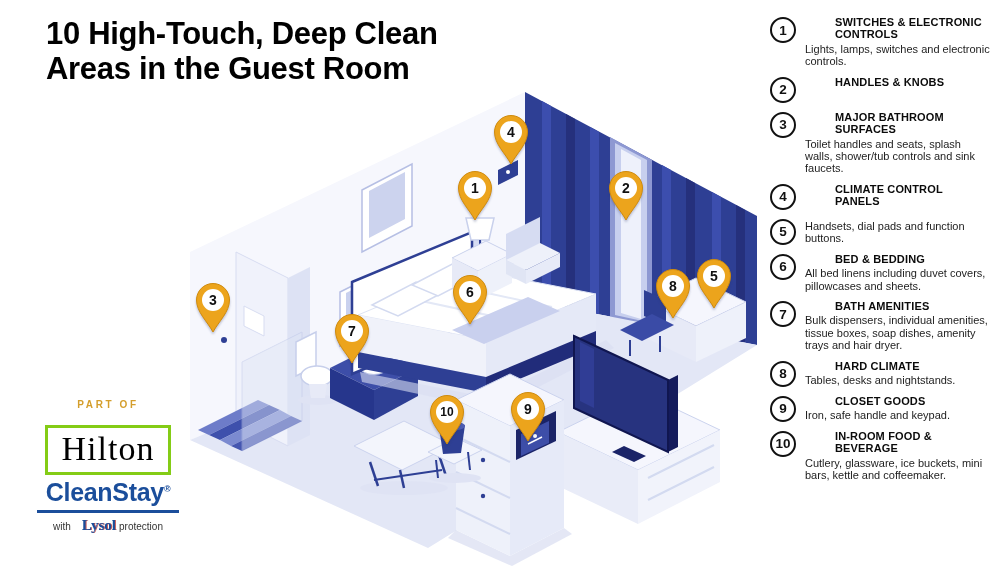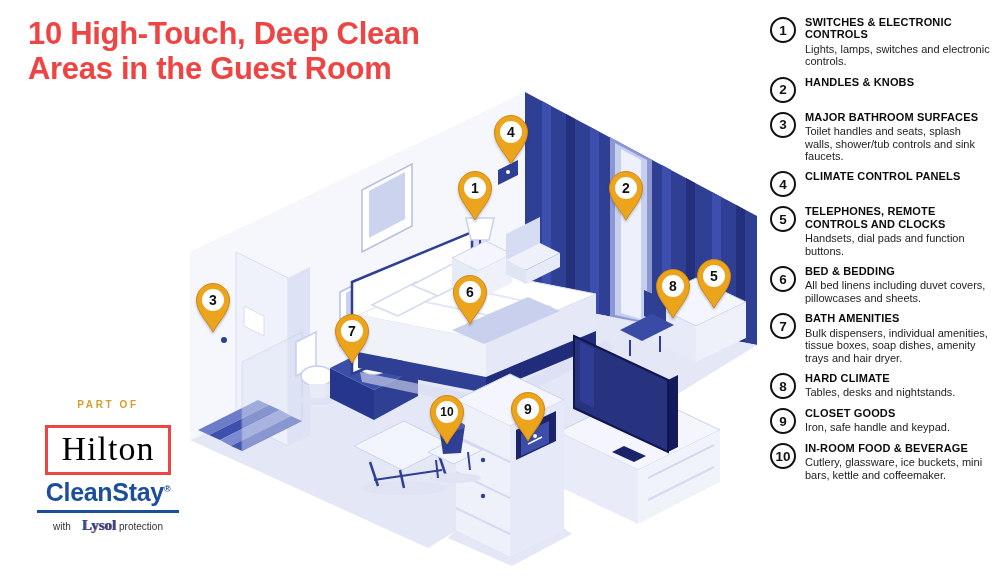--- a/index.html
+++ b/index.html
@@ -1,33 +1,33 @@
 <!DOCTYPE html>
 <html><head>
 <meta charset="utf-8">
 <style>
   html,body{margin:0;padding:0;background:#ffffff;}
   .canvas{position:relative;width:1000px;height:576px;background:#ffffff;overflow:hidden;
           font-family:"Liberation Sans",sans-serif;}
   .room{position:absolute;left:0;top:0;}
   .pin-layer{position:absolute;left:0;top:0;width:1000px;height:576px;pointer-events:none;}
   .pin{position:absolute;width:38px;height:52px;filter:drop-shadow(0 2px 1px rgba(40,50,100,.28));}
-  .title{position:absolute;left:28px;top:16px;margin:0;font-size:31px;line-height:1.14;
-         font-weight:800;color:#ef4444;letter-spacing:-0.3px;}
+  .title{position:absolute;left:46px;top:16px;margin:0;font-size:31px;line-height:1.14;
+         font-weight:800;color:#000000;letter-spacing:-0.3px;}
   .legend{position:absolute;left:770px;top:16px;width:220px;display:flex;flex-direction:column;gap:8px;}
   .legend-item{display:flex;gap:9px;align-items:flex-start;}
   .lnum{flex:0 0 26px;width:26px;height:26px;box-sizing:border-box;border:2.5px solid #111;
         border-radius:50%;display:flex;align-items:center;justify-content:center;
         font-weight:bold;font-size:13.5px;color:#111;margin-top:1px;background:#fff;}
   .ltext{flex:1;}
-  .lhead{font-weight:800;font-size:11px;line-height:1.13;color:#0b0b0b;letter-spacing:.15px;}
+  .lhead{font-weight:800;font-size:11px;line-height:1.13;color:#0b0b0b;letter-spacing:.15px;margin-left:30px;}
   .lbody{font-size:11px;line-height:1.13;color:#1d1d1d;margin-top:2px;}
   .branding{position:absolute;left:30px;top:399px;width:156px;text-align:center;}
   .partof{color:#d49e2c;font-weight:800;font-size:10px;letter-spacing:2.6px;margin-bottom:15px;}
-  .hiltonbox{display:inline-block;border:3px solid #ef4444;padding:2px 14px 4px;
+  .hiltonbox{display:inline-block;border:3px solid #84cc16;padding:2px 14px 4px;
              font-family:"Liberation Serif",serif;font-size:34px;color:#000;letter-spacing:1px;}
   .cleanstay{color:#1b4e9b;font-weight:800;font-size:25px;margin-top:3px;letter-spacing:-0.3px;}
   .cleanstay sup{font-size:9px;font-weight:bold;}
   .rule{height:2.5px;background:#1b4e9b;width:142px;margin:3px auto 4px;}
   .lysolrow{font-size:10px;color:#333;}
   .with{margin-right:11px;}
   .lysol{font-family:"Liberation Serif",serif;font-weight:bold;font-size:15px;
          color:#1b4e9b;text-shadow:1px 0 0 #c75b5b;margin-right:3px;}
 </style>
 </head>
@@ -292,21 +292,20 @@
       </div>
       <div class="legend-item">
         <div class="lnum">4</div>
         <div class="ltext">
           <div class="lhead">CLIMATE CONTROL PANELS</div>
         </div>
       </div>
       <div class="legend-item">
         <div class="lnum">5</div>
         <div class="ltext">
-          <div class="lhead">TELEPHONES, REMOTE CONTROLS AND CLOCKS</div>
           <div class="lbody">Handsets, dial pads and function buttons.</div>
         </div>
       </div>
       <div class="legend-item">
         <div class="lnum">6</div>
         <div class="ltext">
           <div class="lhead">BED &amp; BEDDING</div>
           <div class="lbody">All bed linens including duvet covers, pillowcases and sheets.</div>
         </div>
       </div>

